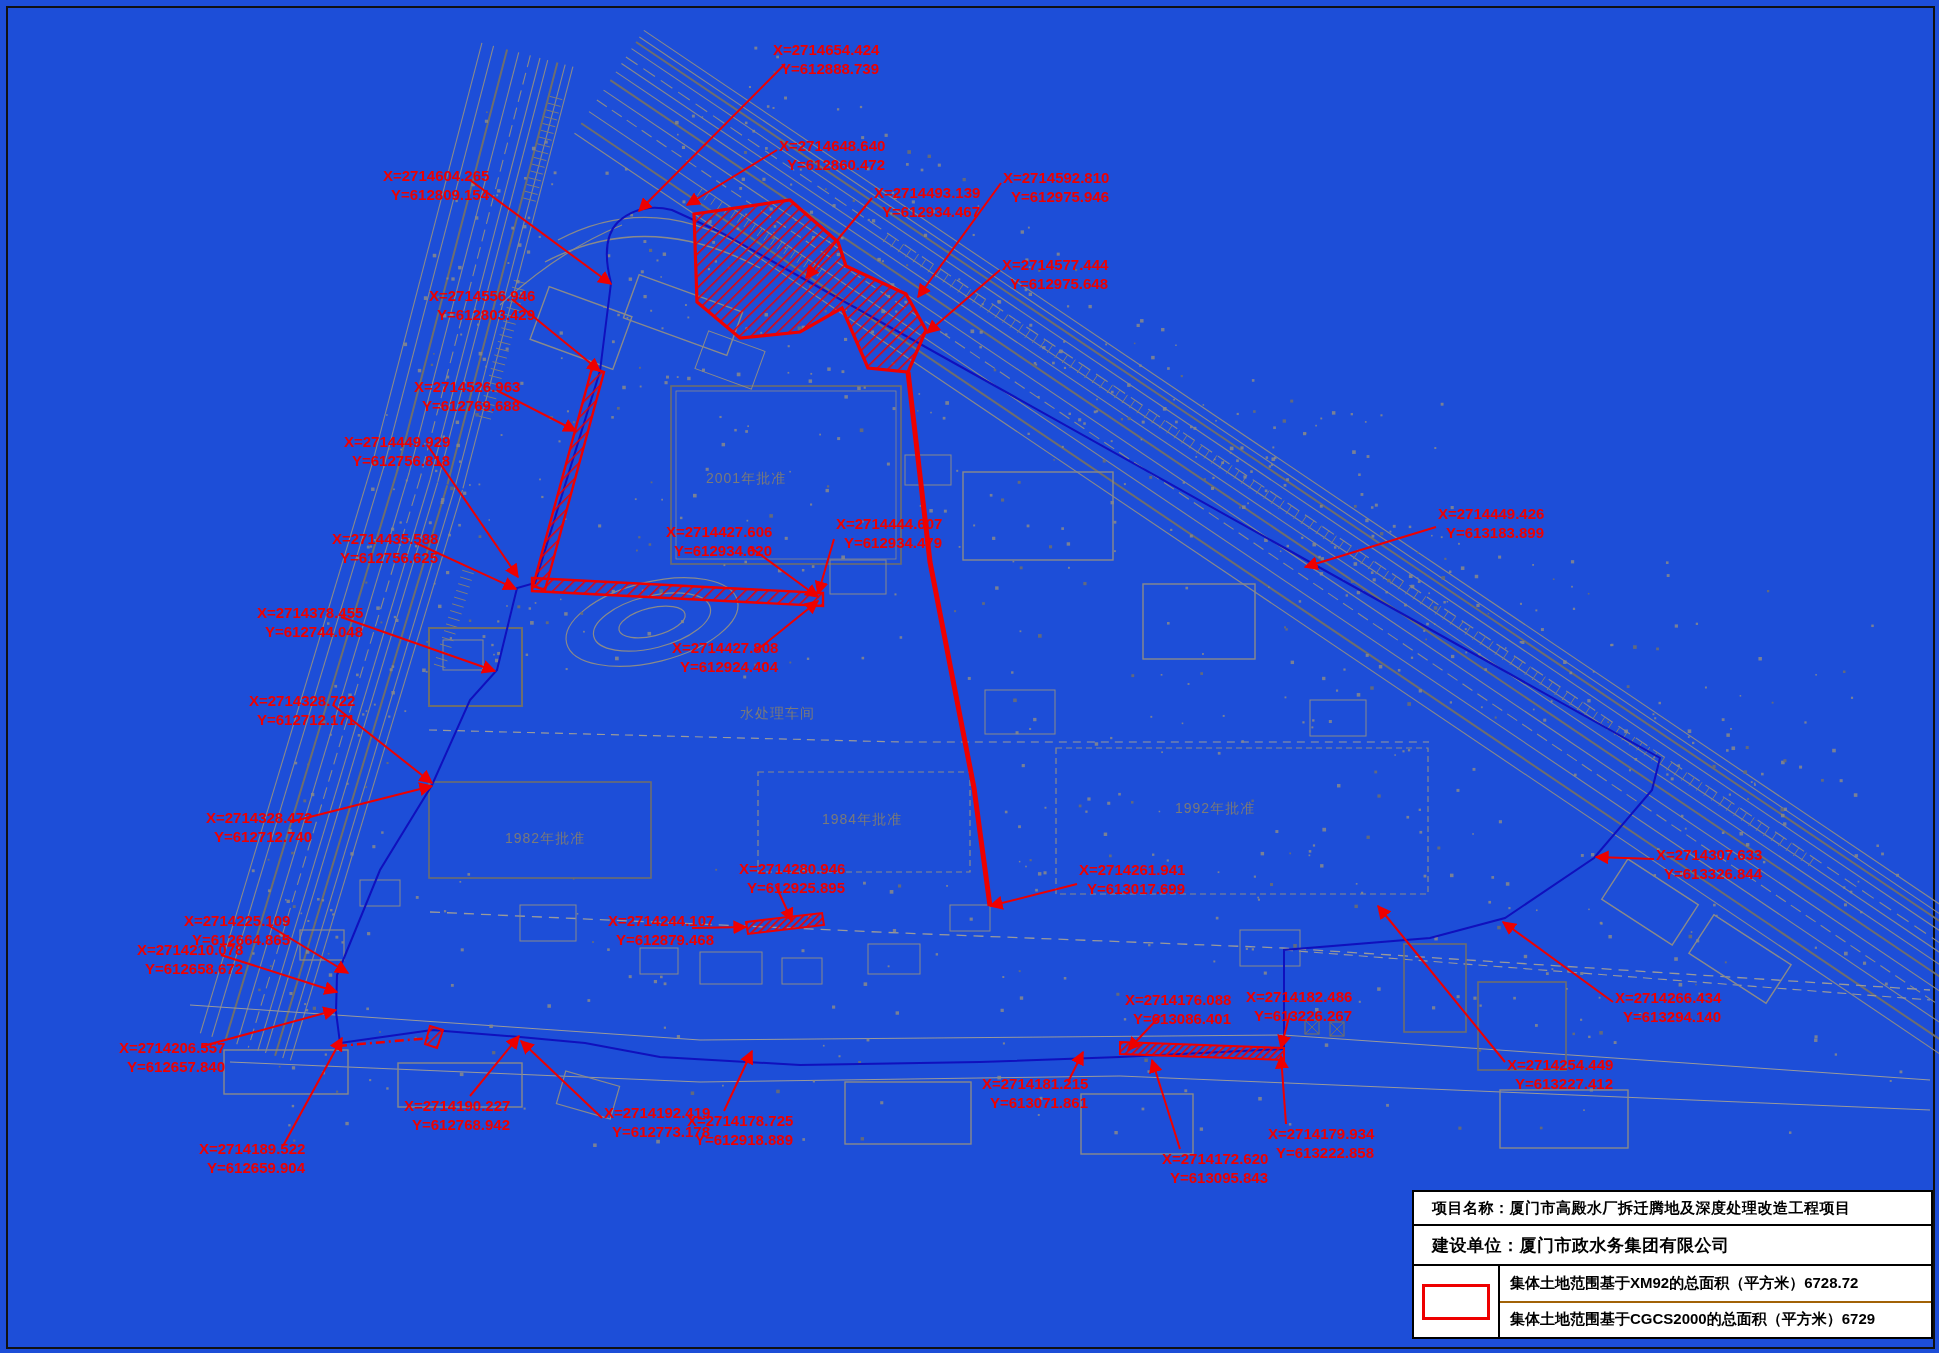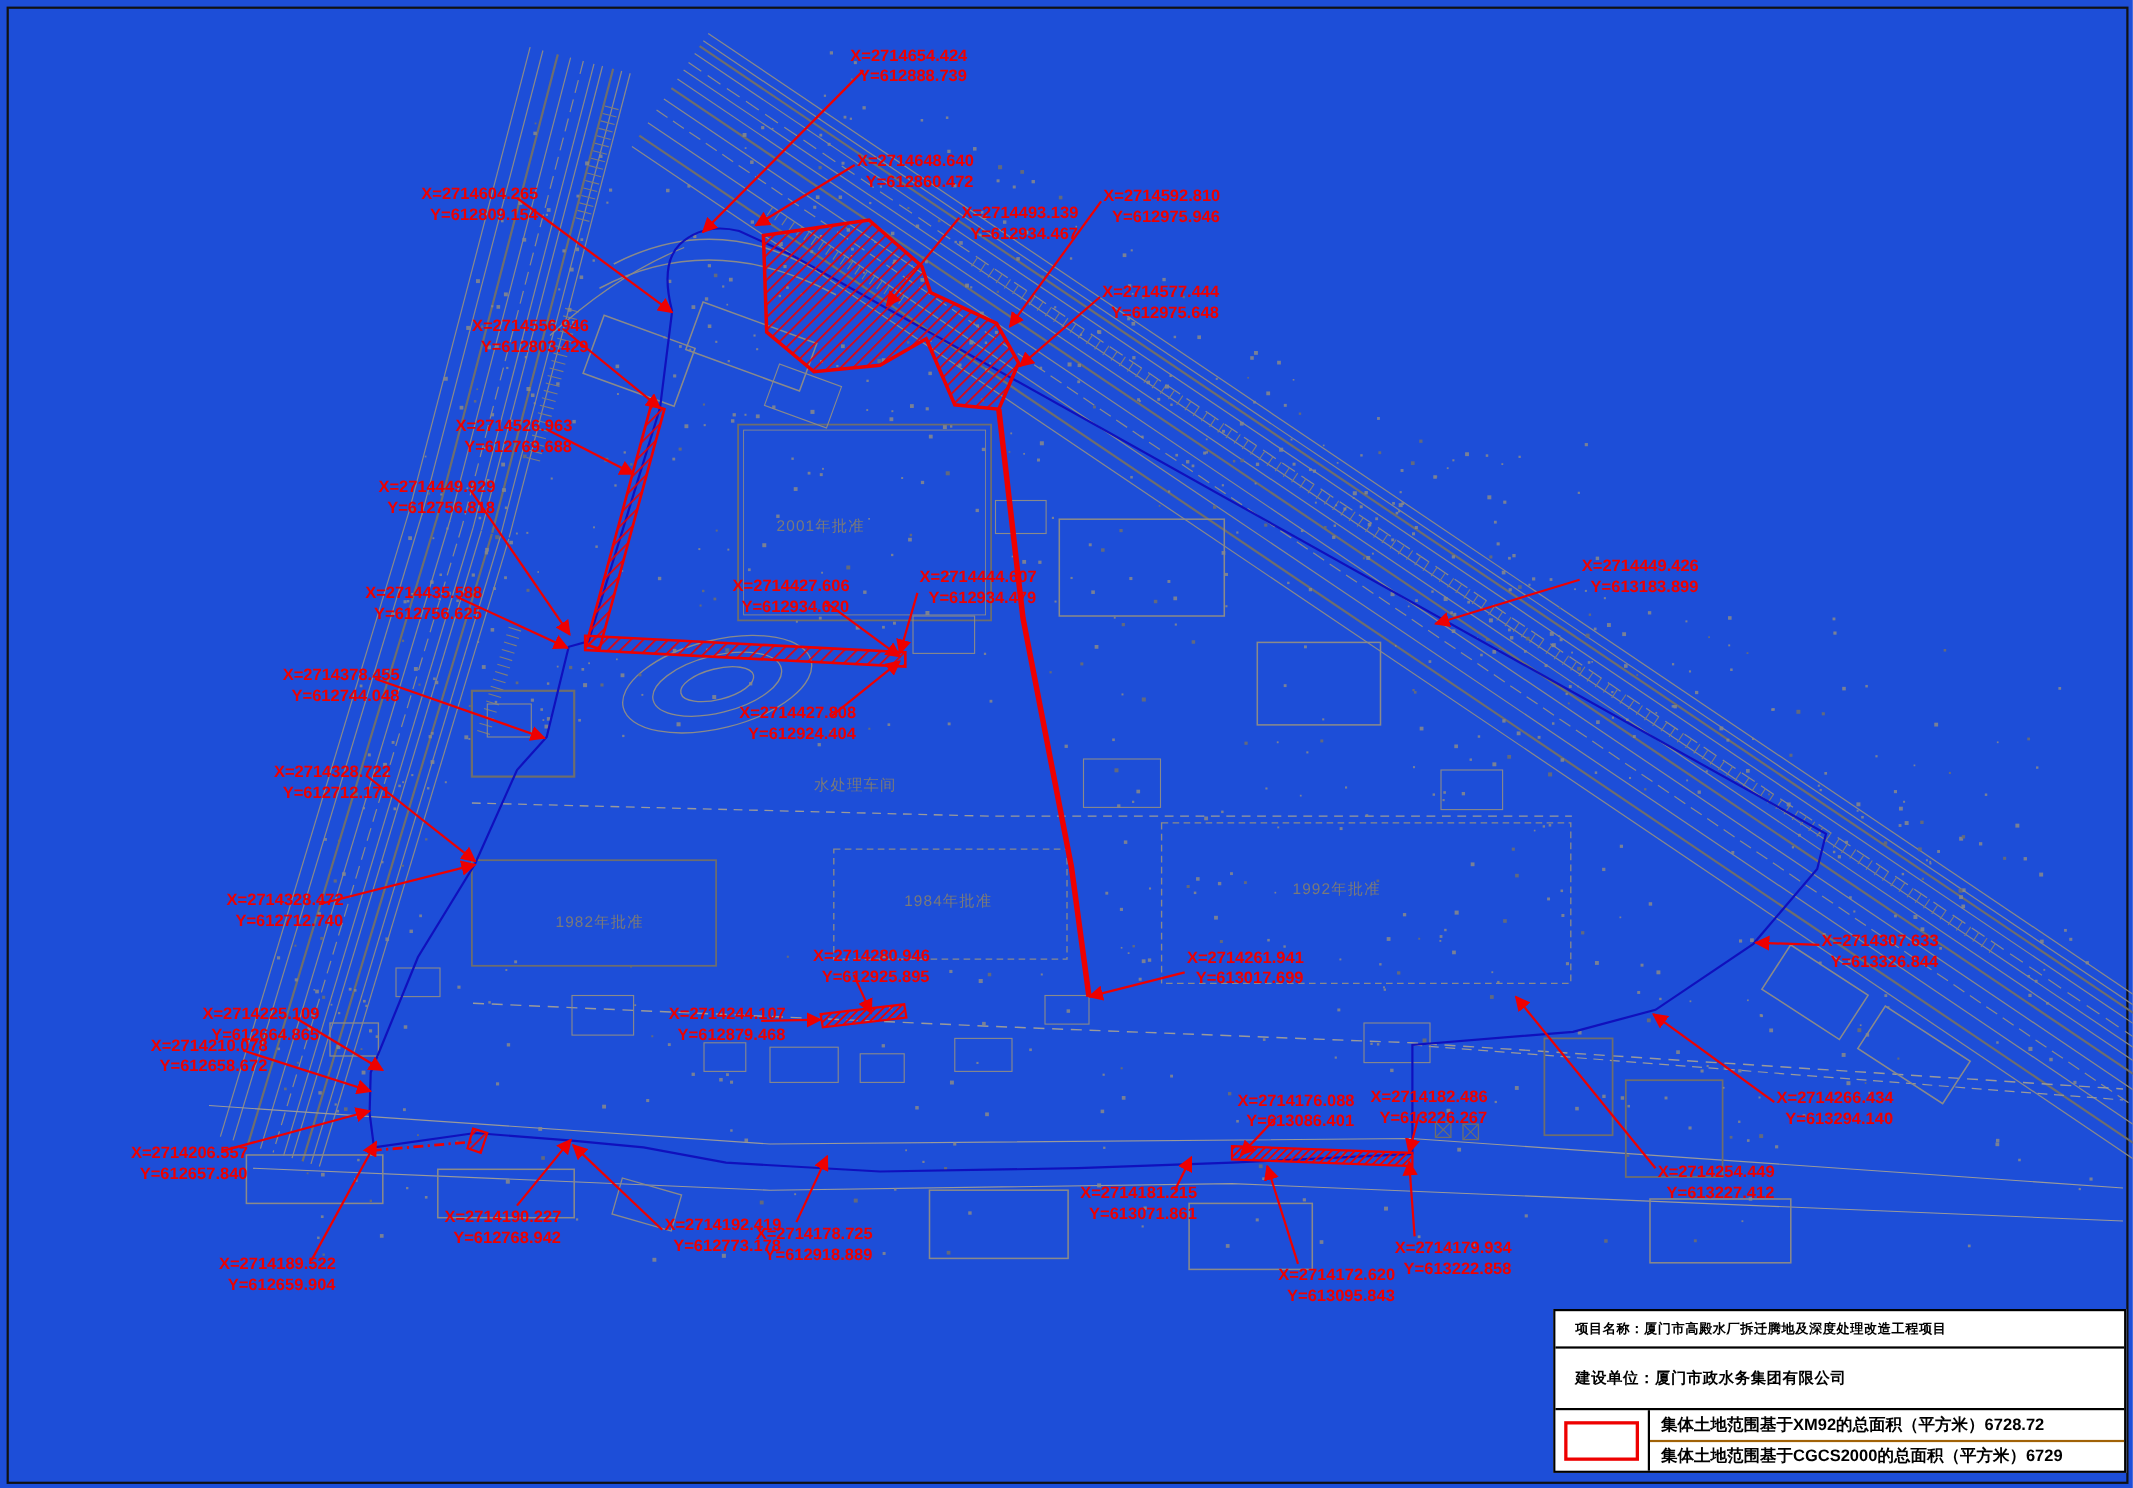--- a/index.html
+++ b/index.html
@@ -4,22 +4,22 @@
 <style>
   html,body{margin:0;padding:0;background:#ffffff;}
   #stage{position:relative;width:1939px;height:1353px;background:#1d4ed8;overflow:hidden;
          font-family:"Liberation Sans",sans-serif;}
   #frame{position:absolute;left:6px;top:6px;width:1925px;height:1339px;border:2px solid #111;}
   svg{position:absolute;left:0;top:0;}
   
   #tb{position:absolute;left:1412px;top:1190px;width:521px;height:149px;border:2px solid #000;
       background:#fff;display:flex;flex-direction:column;box-sizing:border-box;color:#000;font-weight:bold;}
   .tbrow{display:flex;align-items:center;padding-left:18px;border-bottom:2px solid #000;box-sizing:border-box;}
-  #tb-r1{height:34px;font-size:12px;letter-spacing:.5px;}
-  #tb-r2{height:56px;font-size:14px;letter-spacing:.5px;text-align:right;}
+  #tb-r1{height:34px;font-size:15px;letter-spacing:.5px;}
+  #tb-r2{height:40px;font-size:17px;letter-spacing:.5px;text-align:right;}
   #tb-bottom{flex:1;display:flex;box-sizing:border-box;}
   #tb-legend{width:86px;border-right:2px solid #000;display:flex;align-items:center;justify-content:center;box-sizing:border-box;}
   #legend-swatch{width:62px;height:30px;border:3px solid #ee0000;background:#fff;}
   #tb-areas{flex:1;display:flex;flex-direction:column;box-sizing:border-box;}
   .tbarea{flex:1;display:flex;align-items:center;padding-left:10px;font-size:15px;box-sizing:border-box;}
   .tbarea:first-child{border-bottom:2px solid #a16207;}
   text{font-family:"Liberation Sans",sans-serif;}
 </style>
 </head>
 <body>

